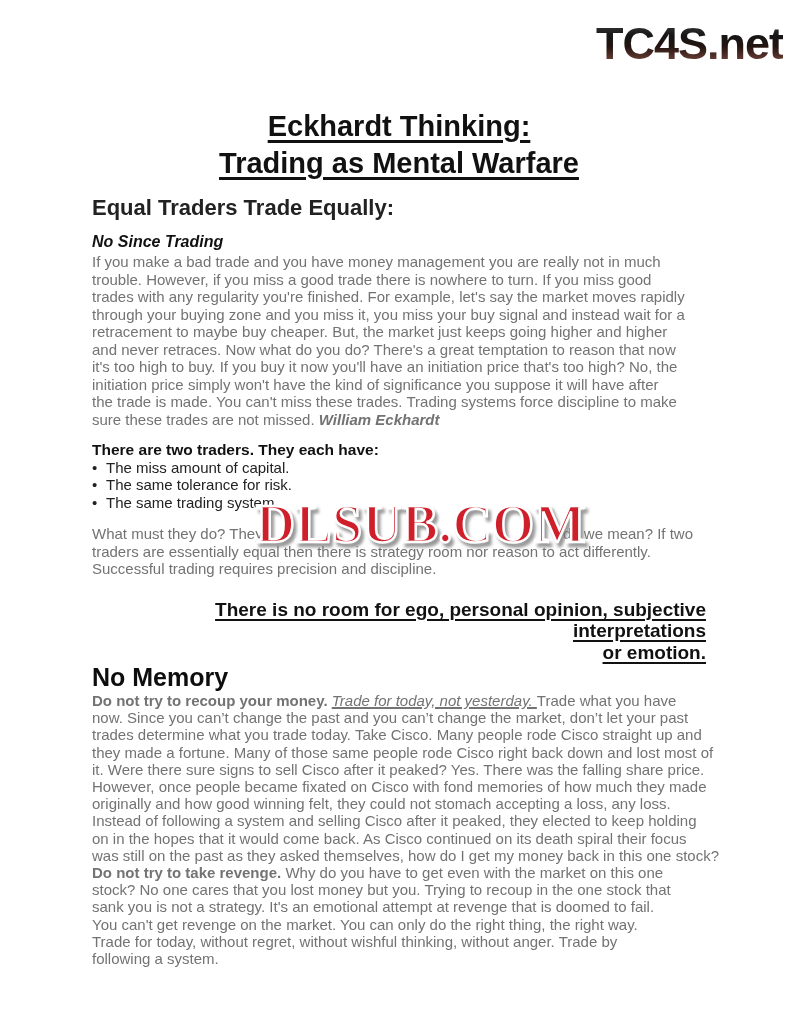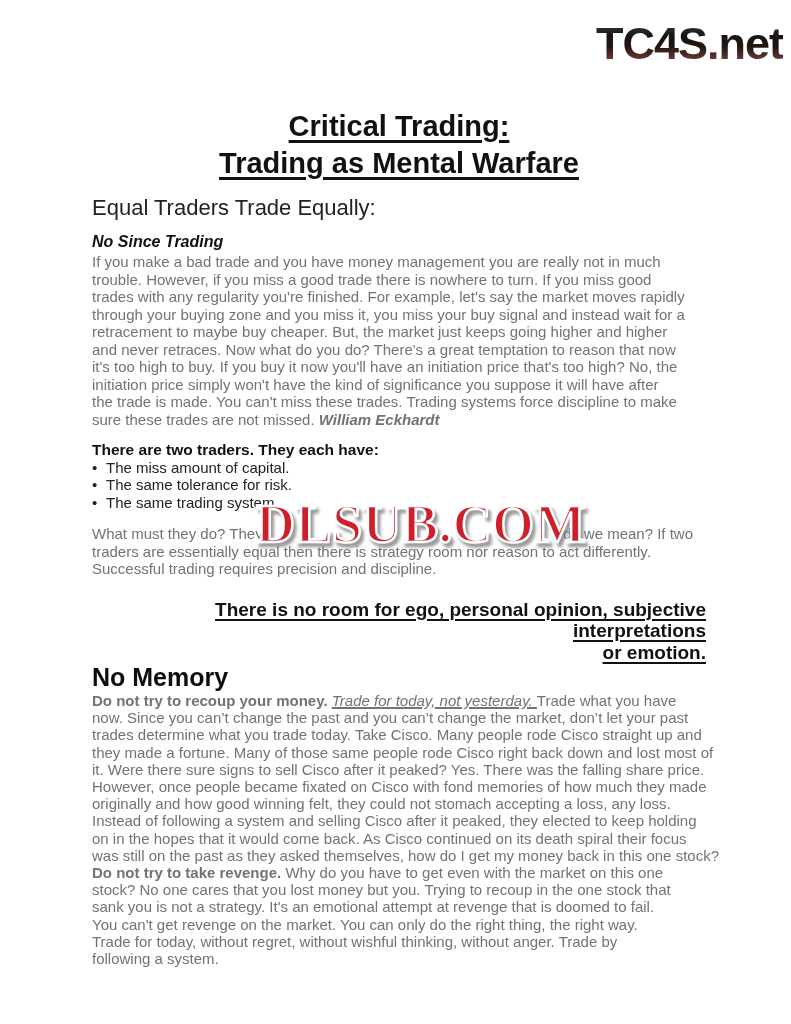--- a/index.html
+++ b/index.html
@@ -19,21 +19,21 @@
   }
   
   .content { position:absolute; left:92px; top:86px; width:614px; }
   .title {
     padding-top:6px; text-align:center;
     font-size:29px; font-weight:bold; line-height:37px; color:#111;
   }
   .title .u, .ego-heading .u {
     text-decoration:underline; text-decoration-thickness:3px; text-underline-offset:4px;
   }
-  .intro-heading { margin-top:14px; font-size:22px; font-weight:normal; line-height:24px; color:#222; }
+  .intro-heading { margin-top:14px; font-size:22px; font-weight:bold; line-height:24px; color:#222; }
   .nmt-heading { margin-top:13px; font-size:16px; font-weight:bold; font-style:italic; line-height:17px; color:#111; }
   .para { font-size:15px; line-height:17.5px; white-space:nowrap; color:#737373; }
   .p1 { margin-top:3px; }
   .tt-heading { margin-top:13px; font-size:15.5px; font-weight:bold; line-height:17.5px; color:#111; }
   .bullets { font-size:15px; line-height:17.5px; color:#222; }
   .bullet-line .dot { display:inline-block; width:14px; text-align:left; }
   .what-must { margin-top:14px; }
   .ego-heading {
     margin-top:21px; text-align:right;
     font-size:19px; font-weight:bold; line-height:21.5px; color:#111;
@@ -64,21 +64,21 @@
 </head>
 <body>
 
 <div class="page">
 
   <div class="tc4s">TC4S.net</div>
 
   <div class="content">
 
     <div class="title">
-      <span class="u">Critical Trading:</span><br>
+      <span class="u">Eckhardt Thinking:</span><br>
       <span class="u">Trading as Mental Warfare</span>
     </div>
 
     <div class="intro-heading">Equal Traders Trade Equally:</div>
 
     <div class="nmt-heading">No Since Trading</div>
 
     <div class="para p1"><span>If you make a bad trade and you have money management you are really not in much</span><br><span>trouble. However, if you miss a good trade there is nowhere to turn. If you miss good</span><br><span>trades with any regularity you're finished. For example, let's say the market moves rapidly</span><br><span>through your buying zone and you miss it, you miss your buy signal and instead wait for a</span><br><span>retracement to maybe buy cheaper. But, the market just keeps going higher and higher</span><br><span>and never retraces. Now what do you do? There's a great temptation to reason that now</span><br><span>it's too high to buy. If you buy it now you'll have an initiation price that's too high? No, the</span><br><span>initiation price simply won't have the kind of significance you suppose it will have after</span><br><span>the trade is made. You can't miss these trades. Trading systems force discipline to make</span><br><span>sure these trades are not missed. </span><span class="bi">William Eckhardt</span></div>
 
     <div class="tt-heading">There are two traders. They each have:</div>

